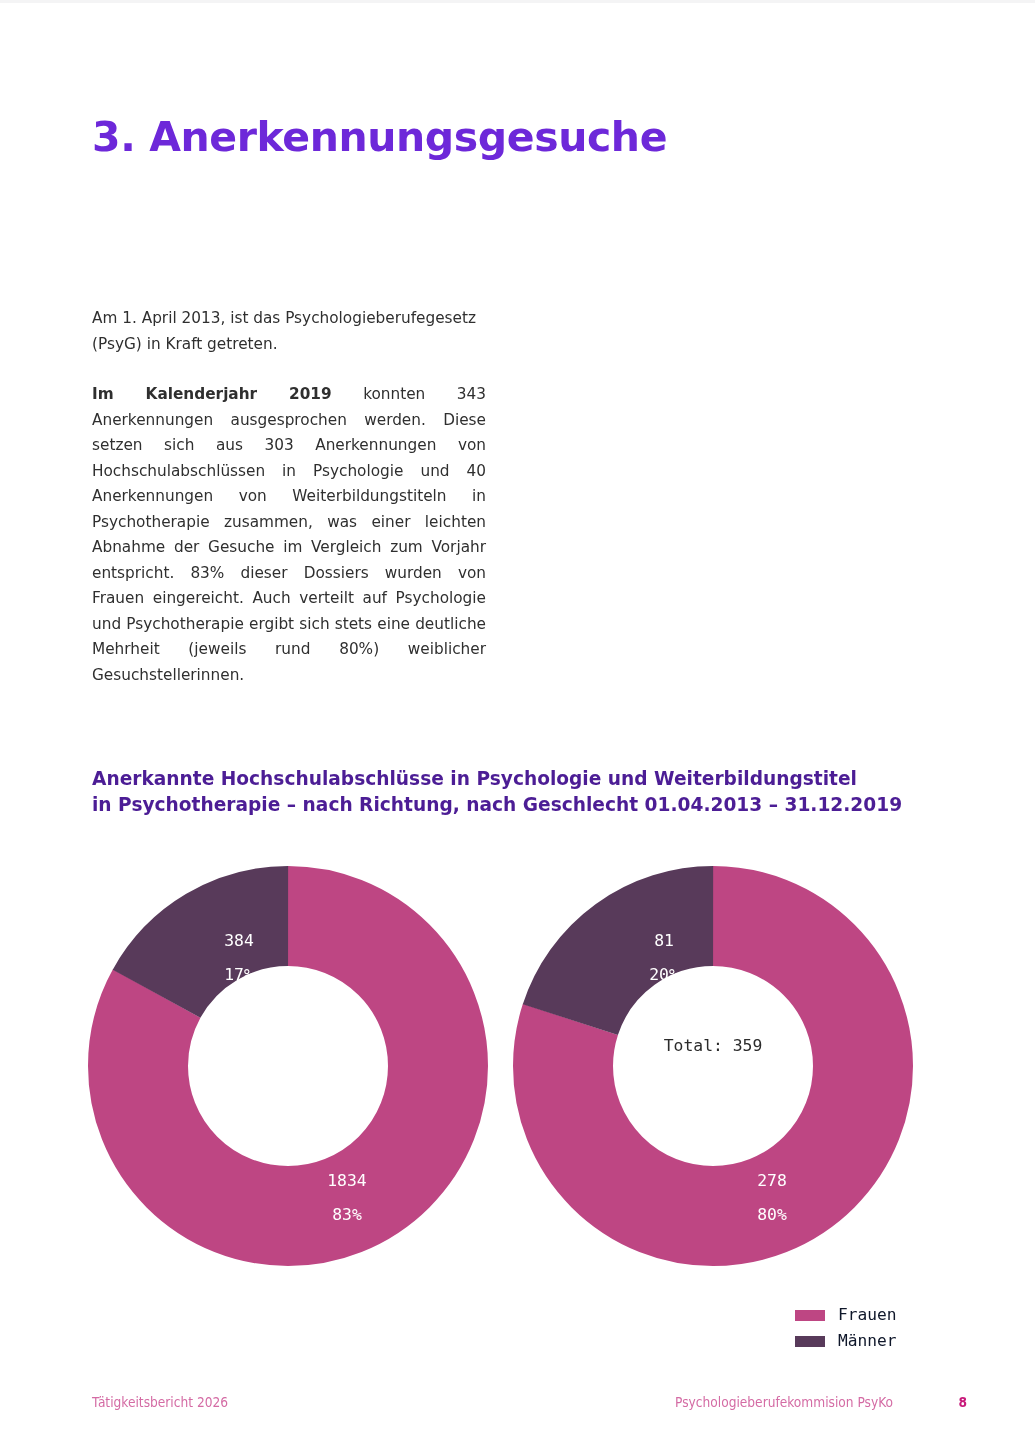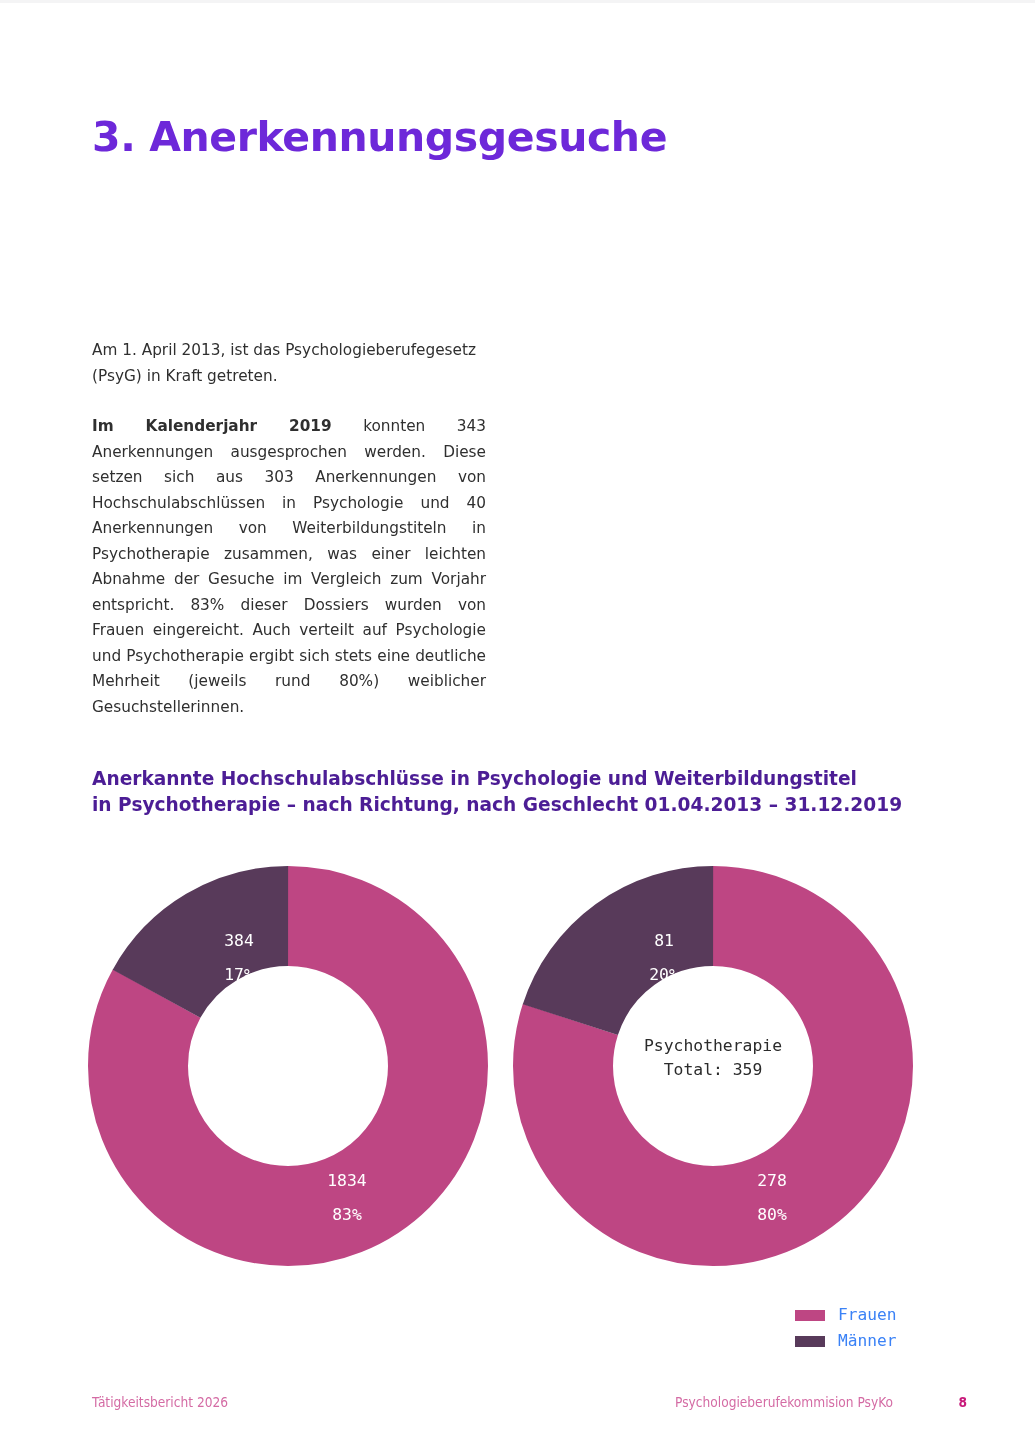--- a/index.html
+++ b/index.html
@@ -51,21 +51,21 @@
     line-height: 25.5px;
     color: #2f2f2f;
     font-family: "DejaVu Sans", sans-serif;
   }
   .para {
     margin: 0 0 25px 0;
     text-align: justify;
     text-justify: inter-word;
   }
   .para:last-child { margin-bottom: 4px; }
-  .para.lead { text-align: left; margin-top: 32px; }
+  .para.lead { text-align: left; }
   .para b { font-weight: 700; }
 
   
   .chart-title {
     position: absolute;
     left: 92px;
     top: 766px;
     width: 820px;
     font-size: 18.6px;
     line-height: 26px;
@@ -120,21 +120,21 @@
   .seg-label.men   { left: 98px;  top: 52px;  width: 106px; }
   .seg-label.women { left: 206px; top: 292px; width: 106px; }
 
   
   .legend {
     position: absolute;
     left: 795px;
     top: 1302px;
     font-size: 16.2px;
     line-height: 26px;
-    color: #3b82f6;
+    color: #0f172a;
     font-family: "DejaVu Sans Mono", monospace;
   }
   .legend-row {
     display: flex;
     align-items: center;
     height: 26px;
   }
   .legend-swatch {
     width: 30px;
     height: 11px;
@@ -205,21 +205,20 @@
         <span class="v">83%</span>
       </div>
     </div>
 
     <div class="donut-wrap second">
       <svg class="donut-svg" viewBox="0 0 400 400">
         <circle cx="200" cy="200" r="150" fill="none" stroke="#BE4683" stroke-width="100" transform="rotate(-90 200 200)" stroke-dasharray="753.98 942.48"></circle>
         <circle cx="200" cy="200" r="150" fill="none" stroke="#583A5A" stroke-width="100" transform="rotate(198 200 200)" stroke-dasharray="188.50 942.48"></circle>
       </svg>
       <div class="donut-center">
-        <span class="c-line">Psychotherapie</span>
         <span class="c-line">Total: 359</span>
       </div>
       <div class="seg-label men">
         <span class="v">81</span>
         <span class="v">20%</span>
       </div>
       <div class="seg-label women">
         <span class="v">278</span>
         <span class="v">80%</span>
       </div>

